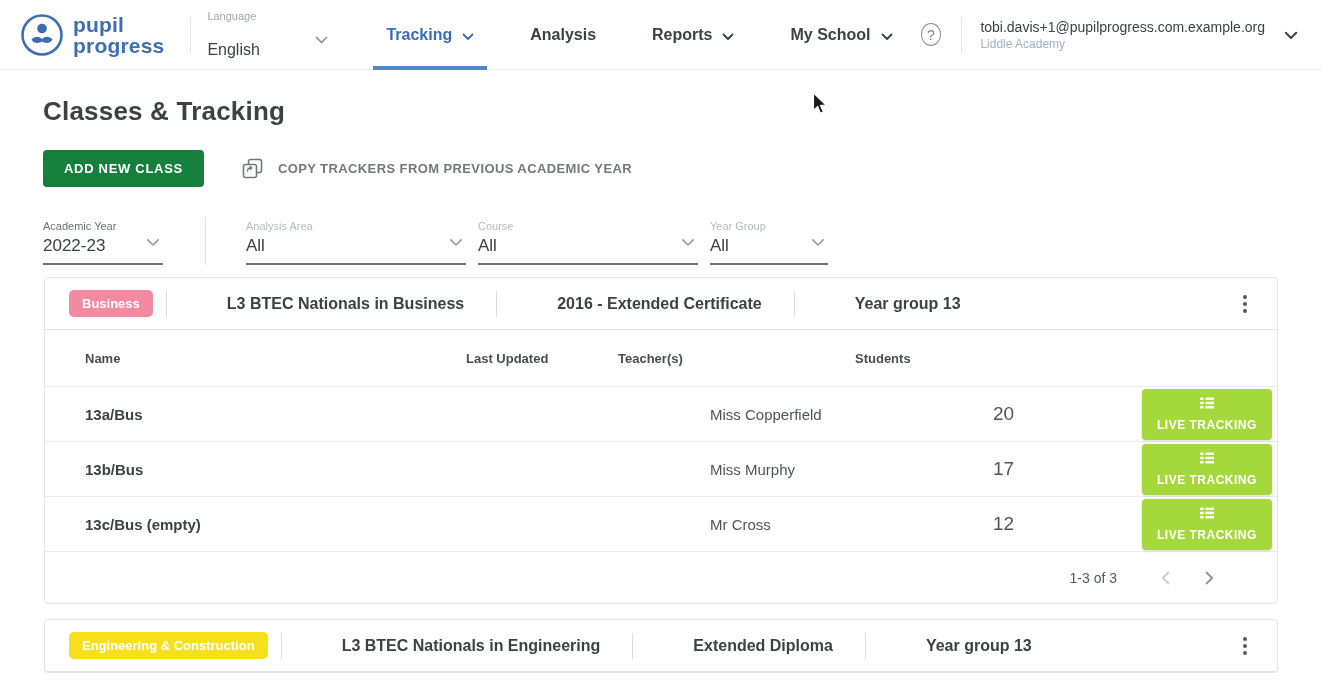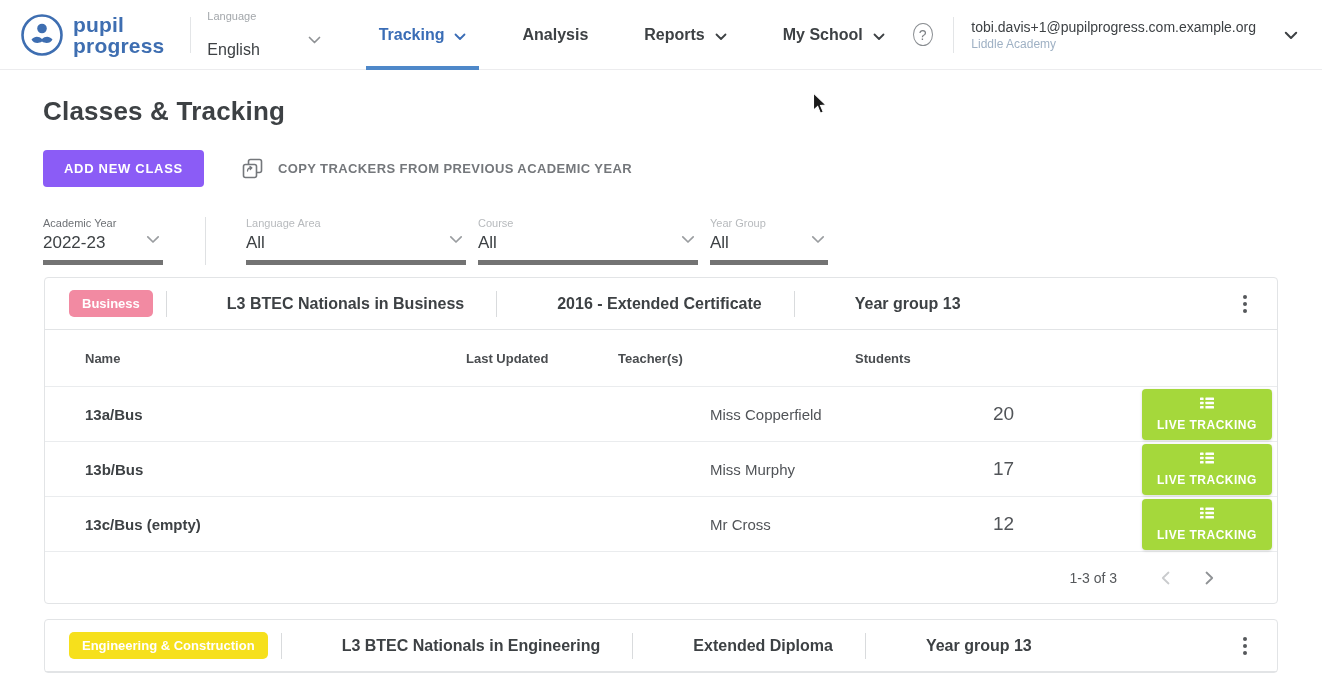--- a/index.html
+++ b/index.html
@@ -21,38 +21,38 @@
   .nav-items { display:flex; margin-left:30px; height:70px; }
   .nav-item { display:flex; align-items:center; gap:10px; padding:0 13px; margin:0 15px;
               font-size:16px; font-weight:600; color:#3d4144; height:100%;
               position:relative; cursor:pointer; white-space:nowrap; }
   .nav-item .chev { color:inherit; margin-top:2px; }
   .nav-item.active { color:#3a6db6; }
   .active-underline { position:absolute; left:0; right:0; bottom:0; height:4px; background:#4e88c9; }
   .help-circle { margin-left:auto; width:23px; height:23px; border:1.7px solid #8a8e92; border-radius:50%;
                  display:flex; align-items:center; justify-content:center;
                  font-size:14px; color:#7b7f83; cursor:pointer; }
-  .account { margin-left:18px; display:flex; align-items:center; gap:28px; cursor:pointer; }
+  .account { margin-left:18px; display:flex; align-items:center; gap:19px; cursor:pointer; }
   .account-texts { display:flex; flex-direction:column; gap:2px; }
   .account-email { font-size:14px; color:#3d4144; }
   .account-school { font-size:12px; color:#9fb1c4; }
   .account .chev { color:#3d4144; }
   
   .page-title { margin:26px 0 0 43px; font-size:26px; font-weight:700; color:#3d4144; letter-spacing:0.2px; }
   .actions-row { display:flex; align-items:center; margin:23px 0 0 43px; gap:38px; }
   .btn-add { background:#5794d9; color:#fff; font-size:13px; font-weight:700; letter-spacing:0.7px;
              padding:11px 21px; border:none; border-radius:4px; cursor:pointer;
              font-family:"Liberation Sans", sans-serif; }
   .btn-copy { display:flex; align-items:center; gap:15px; background:none; border:none; cursor:pointer;
               color:#74777b; font-size:13px; font-weight:600; letter-spacing:0.4px;
               font-family:"Liberation Sans", sans-serif; }
   .copy-icon { color:#74777b; display:flex; }
   
   .filters-row { display:flex; align-items:flex-end; margin:30px 43px 0 43px; }
-  .filter { position:relative; border-bottom:5px solid #737373; padding-bottom:7px; cursor:pointer; }
+  .filter { position:relative; border-bottom:2px solid #737373; padding-bottom:7px; cursor:pointer; }
   .filter-label { font-size:11px; color:#6e7175; }
   .filter.muted .filter-label { color:#b7babd; }
   .filter-value { font-size:17px; color:#3d4144; margin-top:4px; }
   .filter .chev { position:absolute; right:3px; bottom:12px; color:#9a9da0; }
   .f-w120 { width:120px; } .f-w220 { width:220px; } .f-w118 { width:118px; }
   .gap24 { margin-left:12px; }
   .filters-vdivider { width:1px; height:48px; background:#dfe1e3; margin:0 40px 0 42px; align-self:center; }
   
   .card { margin:12px 44px 0 44px; border:1px solid #e2e4e6; border-radius:4px; background:#fff; }
   .card.second { margin-top:15px; }
@@ -160,21 +160,21 @@
           <path d="M1.8 1.8 L7 7 L12.2 1.8" stroke="currentColor" stroke-width="2" stroke-linecap="round" stroke-linejoin="round"></path>
         </svg>
     </span>
   </div>
 </header>
 
 <main>
   <h1 class="page-title">Classes &amp; Tracking</h1>
 
   <div class="actions-row">
-    <button class="btn-add" style="background: #8b5cf6;">ADD NEW CLASS</button>
+    <button class="btn-add" style="background: #15803d;">ADD NEW CLASS</button>
     <button class="btn-copy">
       <span class="copy-icon">
         <svg width="21" height="21" viewBox="0 0 21 21" fill="none">
           <rect x="6.5" y="1.5" width="13" height="13" rx="2" stroke="currentColor" stroke-width="1.6"></rect>
           <rect x="1.5" y="6.5" width="13" height="13" rx="2" stroke="currentColor" stroke-width="1.6" fill="#fff"></rect>
           <path d="M5.5 13 C5.5 10.5 7.5 9.5 9.8 9.8 M9.8 9.8 L8 8.4 M9.8 9.8 L8.2 11.6" stroke="currentColor" stroke-width="1.3" stroke-linecap="round" fill="none"></path>
         </svg>
       </span>
       <span>COPY TRACKERS FROM PREVIOUS ACADEMIC YEAR</span>
     </button>
@@ -185,21 +185,21 @@
       <div class="filter-label">Academic Year</div>
       <div class="filter-value">2022-23</div>
       <span class="chev">
         <svg width="14" height="9" viewBox="0 0 14 9" fill="none">
             <path d="M1.8 1.8 L7 7 L12.2 1.8" stroke="currentColor" stroke-width="1.7" stroke-linecap="round" stroke-linejoin="round"></path>
           </svg>
       </span>
     </div>
     <div class="filters-vdivider"></div>
     <div class="filter muted f-w220">
-      <div class="filter-label">Language Area</div>
+      <div class="filter-label">Analysis Area</div>
       <div class="filter-value">All</div>
       <span class="chev">
         <svg width="14" height="9" viewBox="0 0 14 9" fill="none">
             <path d="M1.8 1.8 L7 7 L12.2 1.8" stroke="currentColor" stroke-width="1.7" stroke-linecap="round" stroke-linejoin="round"></path>
           </svg>
       </span>
     </div>
     <div class="filter muted f-w220 gap24">
       <div class="filter-label">Course</div>
       <div class="filter-value">All</div>

